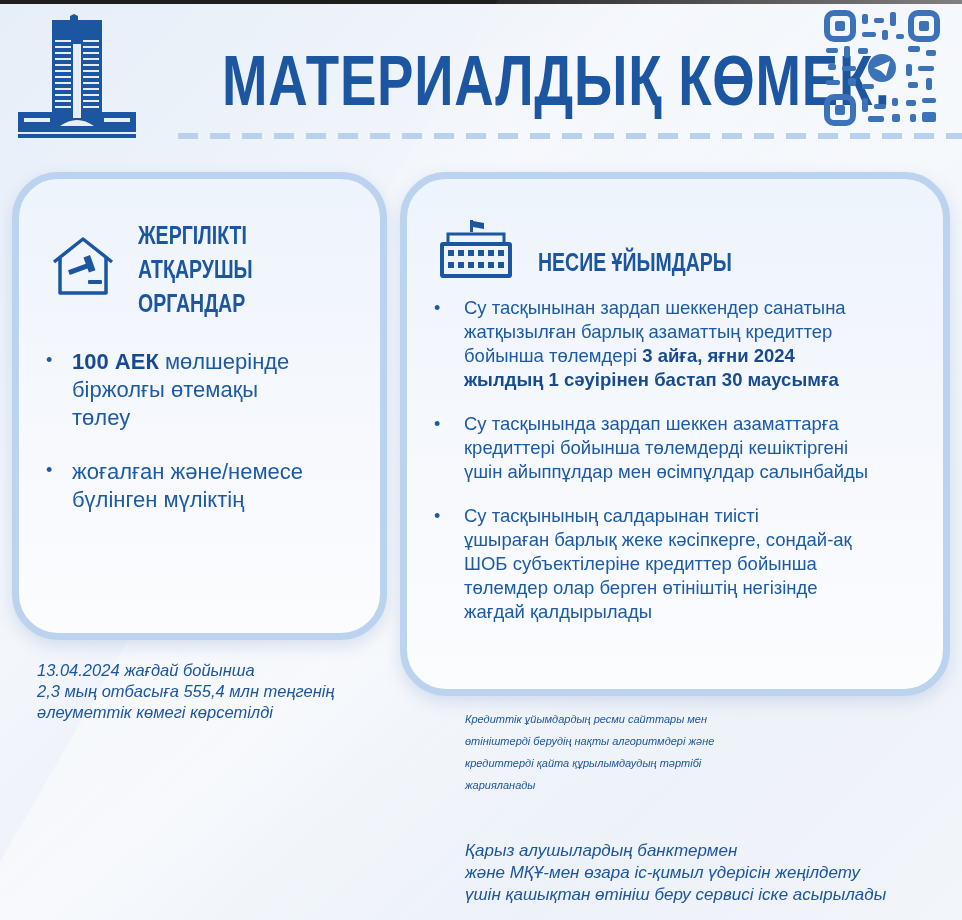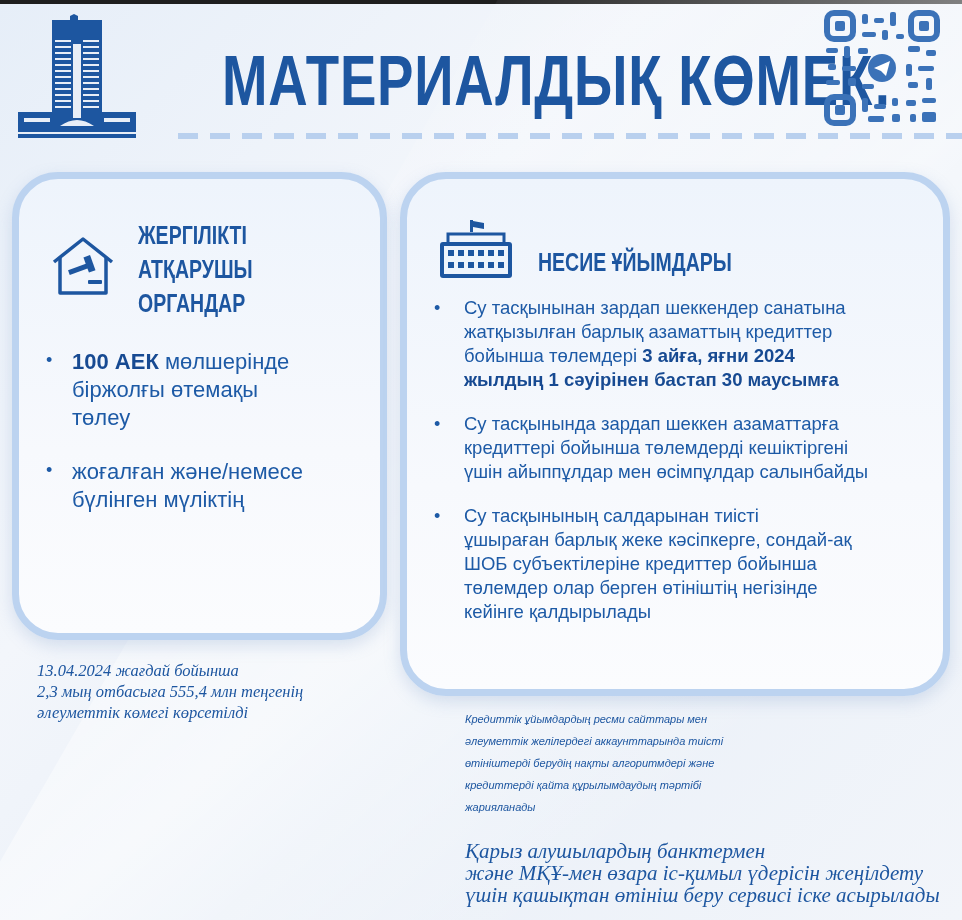--- a/index.html
+++ b/index.html
@@ -33,23 +33,23 @@
   .icon-bank { position:absolute; left:436px; top:220px; width:80px; height:58px; }
   ul { list-style:none; margin:0; padding:0; }
   .list-left { position:absolute; left:44px; top:348px; width:320px; }
   .list-left li { position:relative; padding-left:28px; font-size:22px; line-height:28px; color:#1d5aa6; margin-bottom:26px; }
   .list-right { position:absolute; left:430px; top:296px; width:500px; }
   .list-right li { position:relative; padding-left:34px; font-size:18.5px; line-height:24px; color:#1d5aa6; margin-bottom:20px; }
   .bullet { position:absolute; left:4px; top:0; font-size:18px; color:#1d5aa6; }
   .list-left .bullet { left:2px; top:-2px; }
   b { color:#174a92; }
   .note { position:absolute; font-style:italic; color:#1d56a0; }
-  .note-left { left:37px; top:660px; font-size:16.5px; line-height:21px;font-family:Liberation Serif, serif; }
+  .note-left { left:37px; top:660px; font-size:16.5px; line-height:21px; }
   .note-r1 { left:465px; top:708px; font-size:11px; line-height:22px; }
-  .note-r2 { left:465px; top:840px; font-size:21px; line-height:22px;font-family:Liberation Serif, serif; }
+  .note-r2 { left:465px; top:840px; font-size:17px; line-height:22px; }
   .line { display:block; white-space:nowrap; }
 </style>
 </head>
 <body>
 
 <div class="topbar"></div>
 <div class="diag"></div>
 
 <svg class="logo" viewBox="0 0 118 124">
   <g fill="#1d56a0">
@@ -224,27 +224,26 @@
     <span class="line">Су тасқынында зардап шеккен азаматтарға</span>
     <span class="line">кредиттері бойынша төлемдерді кешіктіргені</span>
     <span class="line">үшін айыппұлдар мен өсімпұлдар салынбайды</span>
   </li>
   <li>
     <span class="bullet">•</span>
     <span class="line">Су тасқынының салдарынан тиісті</span>
     <span class="line">ұшыраған  барлық жеке кәсіпкерге, сондай-ақ</span>
     <span class="line">ШОБ субъектілеріне кредиттер бойынша</span>
     <span class="line">төлемдер олар берген  өтініштің негізінде</span>
-    <span class="line">кейінге қалдырылады</span>
+    <span class="line">жағдай қалдырылады</span>
   </li>
 </ul>
 
 <div class="note note-r1">
   <span class="line">Кредиттік ұйымдардың ресми сайттары мен</span>
-  <span class="line">әлеуметтік желілердегі аккаунттарында тиісті</span>
   <span class="line">өтініштерді берудің нақты алгоритмдері және</span>
   <span class="line">кредиттерді қайта құрылымдаудың тәртібі</span>
   <span class="line">жарияланады</span>
 </div>
 
 <div class="note note-r2">
   <span class="line">Қарыз алушылардың банктермен</span>
   <span class="line">және МҚҰ-мен өзара іс-қимыл үдерісін жеңілдету</span>
   <span class="line">үшін қашықтан өтініш беру сервисі іске асырылады</span>
 </div>

